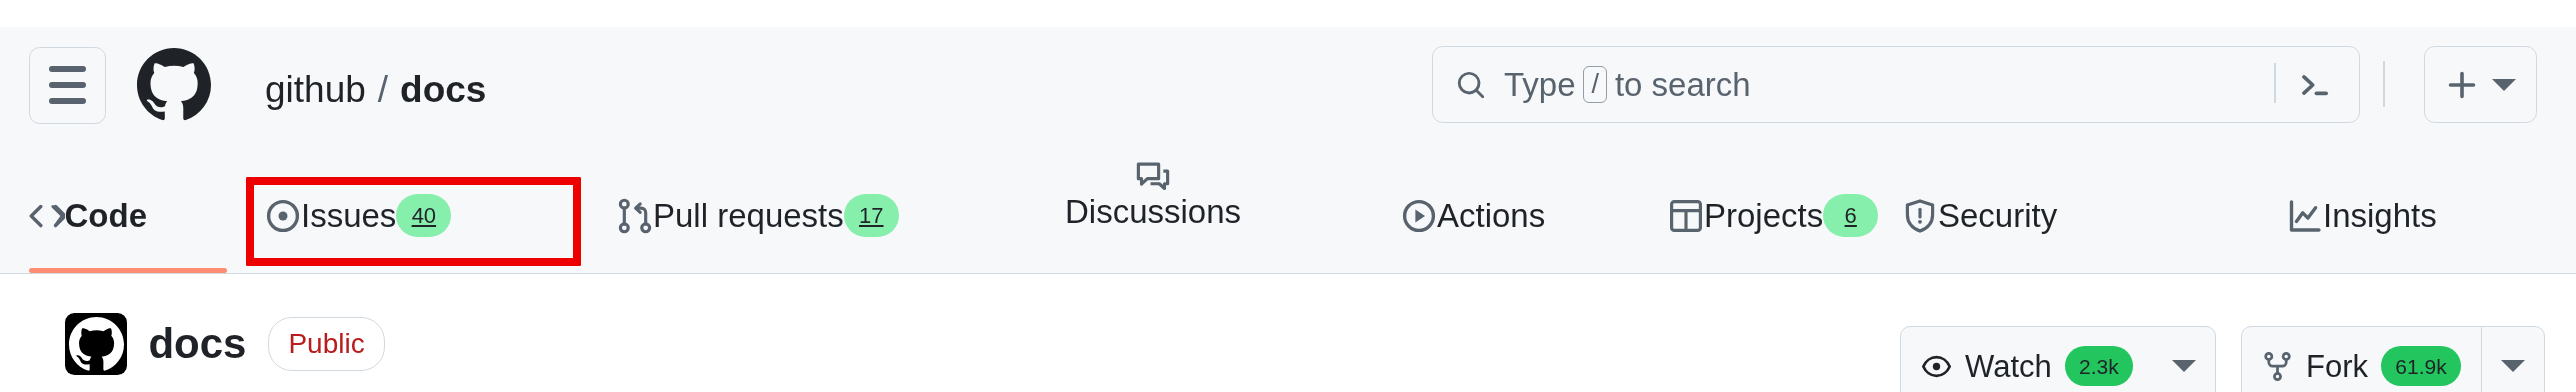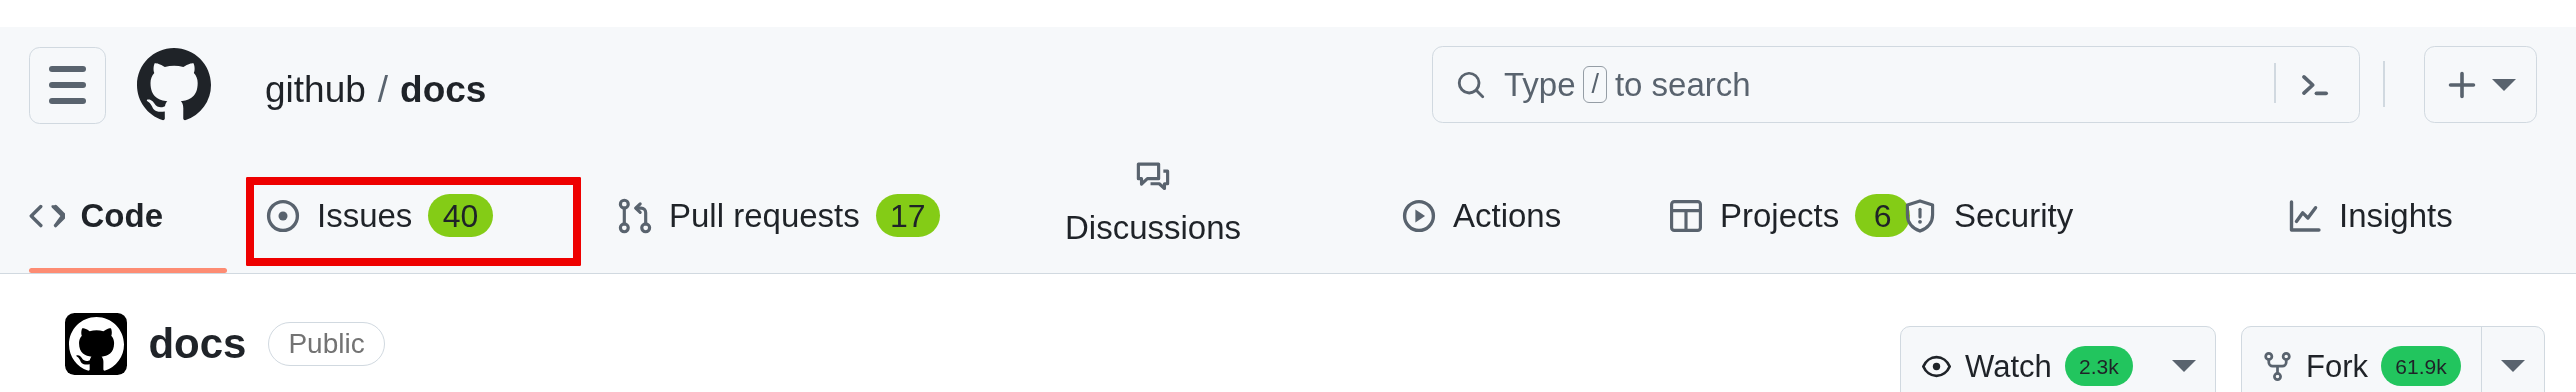--- a/index.html
+++ b/index.html
@@ -192,21 +192,20 @@
     width: 2576px;
     height: 113px;
   }
 
   .nav-tab {
     position: absolute;
     top: 0;
     height: 113px;
     display: flex;
     align-items: center;
-    gap: 16px;
     white-space: nowrap;
     cursor: pointer;
     font-size: 33px;
     color: #1f2328;
   }
   .nav-tab .nav-icon {
     width: 36px; height: 36px;
     flex: 0 0 auto;
     display: block;
   }
@@ -215,24 +214,25 @@
   .nav-tab.active .nav-label { font-weight: 700; }
 
   .counter {
     display: inline-flex;
     align-items: center;
     justify-content: center;
     min-width: 55px;
     height: 43px;
     padding: 0 14.3px;
     border-radius: 24px;
-    background: #84cc16;
-    color: #1f2328;
-    font-size: 32px;
-    line-height: 1;
+    background: #86efac;
+    color: #1f2328;
+    font-size: 22px;
+    line-height: 1;
+    text-decoration: underline;
   }
 
   .active-underline {
     position: absolute;
     left: 28.5px;
     top: 109px;
     width: 198px;
     height: 5.4px;
     border-radius: 3.6px;
     background: #fd8c73;
@@ -279,27 +279,27 @@
     font-size: 42px;
     font-weight: 700;
     color: #1f2328;
     line-height: 1;
     cursor: pointer;
   }
   .visibility-badge {
     display: inline-flex;
     align-items: center;
     justify-content: center;
-    height: 44px;
+    height: 54px;
     padding: 0 19.6px;
     border: 1.8px solid #d1d9e0;
     border-radius: 24px;
     font-size: 28px;
     line-height: 1;
-    color: #737373;
+    color: #b91c1c;
   }
 
   
   .repo-actions {
     position: absolute;
     right: 31px; top: 50px;
     display: flex;
     align-items: center;
     gap: 25px;
   }

